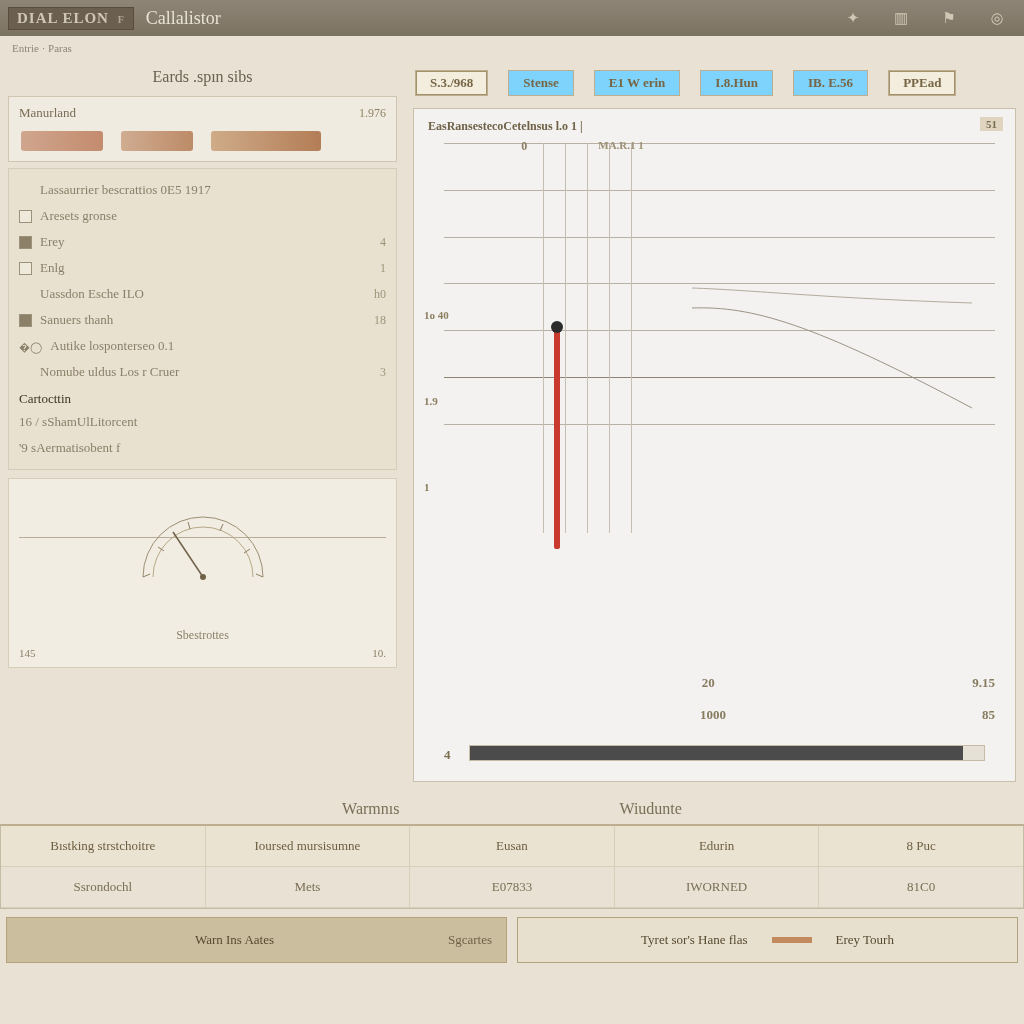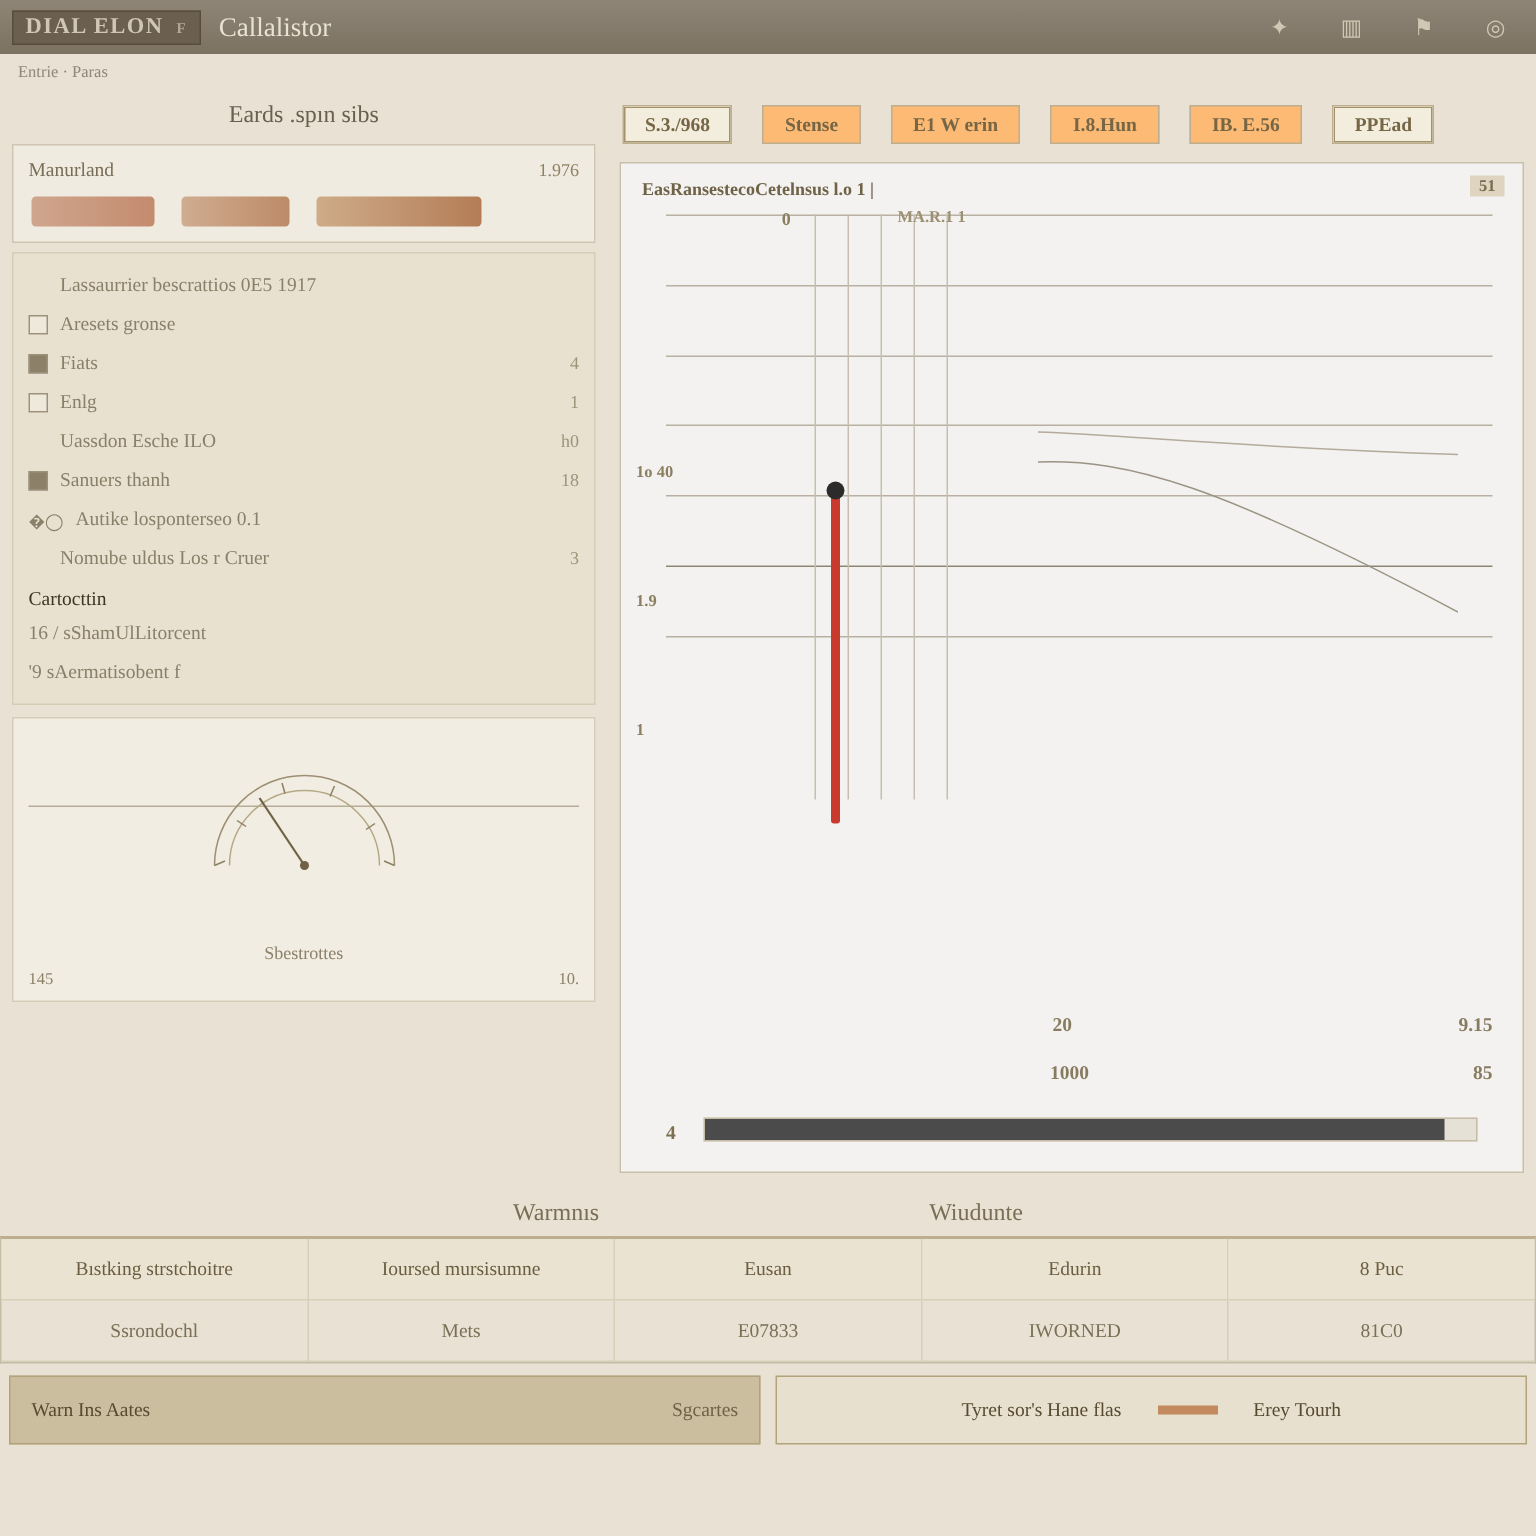--- a/index.html
+++ b/index.html
@@ -67,21 +67,21 @@
 .dial-panel .line { width:100%; border-top:1px solid #b7ad96; margin-top:50px;}
 .dial { position:absolute; top:18px; left:50%; transform:translateX(-50%);}
 .dial-caption { margin-top:auto; color:#8c8168; font-size:12px;}
 .dial-axis { display:flex; justify-content:space-between; width:100%; font-size:11px; color:#8c8168; padding-top:4px;}
 
 .main {
   flex:1; padding: 0 8px 8px 8px; display:flex; flex-direction:column;font-weight:bold;
 }
 .tabbar { display:flex; gap:20px; padding:10px 2px 12px;}
 .tab {
-  background:#fdba74; border:1px solid #bdae8f; padding:4px 14px;
+  background:#7dd3fc; border:1px solid #bdae8f; padding:4px 14px;
   color:#766645; font-size:13px;
 }
 .tab.active { background:#f3eddd; box-shadow:inset 0 0 0 1px #a2916b;}
 
 .canvas {
   background:#f3f2f0; border:1px solid #c9c0ab;
   flex:1; position:relative; padding:10px 14px 8px;
 }
 .canvas-title { color:#6f6247; font-size:12px;}
 .canvas-badge { position:absolute; right:12px; top:8px; background:#ded4bf; color:#796d50; font-size:11px; padding:1px 6px;}
@@ -100,21 +100,21 @@
 .section-title { text-align:center; color:#7a6e55; font-size:16px; padding:10px 0 6px;}
 .sec-cols { display:flex; gap:220px; justify-content:center;}
 
 .table { border:1px solid #c6bca6; border-top:2px solid #bdae8f; }
 .trow { display:flex; }
 .trow > div { flex:1; padding:12px 16px; text-align:center; color:#7b6f55; font-size:13px; border-right:1px solid #d8cfba; border-bottom:1px solid #d8cfba;}
 .trow > div:last-child { border-right:none;}
 .trow.head > div { background:#ebe3d2; color:#6c5e40;}
 .trow.beige > div { background:#e2d9c3;}
 .buttons { display:flex; gap:10px; padding:8px 6px;}
-.bigbtn { flex:1; background:#cbbe9f; border:1px solid #b3a37d; padding:14px; text-align:left; color:#574a30; font-size:13px;}
+.bigbtn { flex:1; background:#cbbe9f; border:1px solid #b3a37d; padding:14px; text-align:center; color:#574a30; font-size:13px;}
 .bigbtn.alt { background:#e8e0ce; display:flex; align-items:center; justify-content:center; gap:24px;}
 .mini-swatch{width:40px;height:6px;background:#c28a5d;}
 </style>
 </head>
 <body>
 
 <div class="titlebar">
   <span class="app-badge">
     <span>DIAL ELON</span>
     <span style="font-size:10px;opacity:.7;margin-left:4px">F</span>
@@ -153,21 +153,21 @@
             <span>Lassaurrier bescrattios  0E5  1917</span>
             <span class="rv"></span>
           </div>
           <div class="opt">
             <span class="sq"></span>
             <span>Aresets gronse</span>
             <span class="rv"></span>
           </div>
           <div class="opt">
             <span class="sq on"></span>
-            <span>Fiats</span>
+            <span>Erey</span>
             <span class="rv">4</span>
           </div>
           <div class="opt">
             <span class="sq"></span>
             <span>Enlg</span>
             <span class="rv">1</span>
           </div>
           <div class="opt">
             <span style="width: 13px;"></span>
             <span>Uassdon Esche ILO</span>

